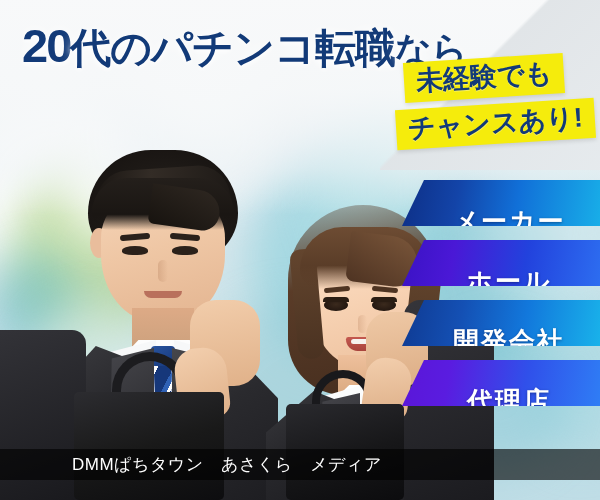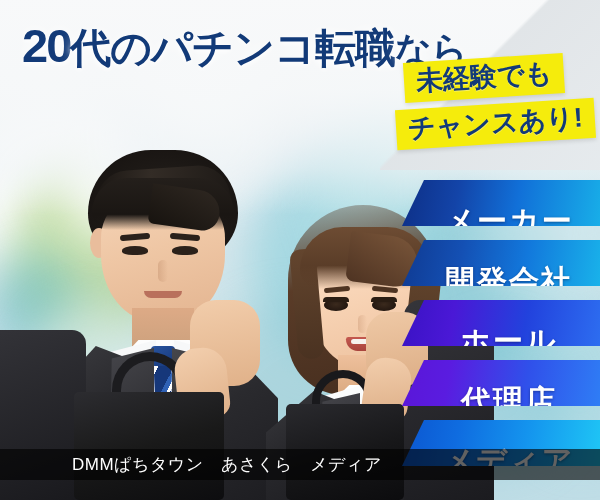--- a/index.html
+++ b/index.html
@@ -253,21 +253,21 @@
 
   
   .cats{ position:absolute; right:0; top:180px; z-index:10; width:222px; }
   .cat{
     position:relative; height:46px; margin-bottom:14px; margin-left:auto;
     width:198px; display:flex; align-items:center; justify-content:center;
     clip-path:polygon(22px 0,100% 0,100% 100%,0 100%);
     box-shadow:0 2px 5px rgba(0,0,0,.22);
   }
   .cat span{
-    color:#fff; font-size:30px; font-weight:700; letter-spacing:2px;
+    color:#fff; font-size:26px; font-weight:700; letter-spacing:2px;
     text-shadow:0 1px 3px rgba(0,16,60,.45);
     padding-left:16px;
     margin-top:36px;
   }
   .cat.c1{ background:linear-gradient(100deg,#0d2f86 0%,#1344a8 28%,#1170d8 58%,#18aee8 100%); }
   .cat.c2{ background:linear-gradient(100deg,#3a12c4 0%,#4a18d6 26%,#2242dd 62%,#2d6df0 100%); }
   .cat.c3{ background:linear-gradient(100deg,#0f3a92 0%,#1450b4 30%,#1278dc 62%,#19b2ea 100%); }
   .cat.c4{ background:linear-gradient(100deg,#5a16d8 0%,#5a1ce0 24%,#3050ea 62%,#2f7df5 100%);font-family:Liberation Mono, monospace; }
   .cat.c5{ background:linear-gradient(100deg,#0b56d0 0%,#0f6ce0 28%,#1494ee 62%,#1fc6f5 100%); }
 
@@ -384,32 +384,29 @@
 
   
   <div class="badge badge1">未経験でも</div>
   <div class="badge badge2">チャンスあり!</div>
 
   
   <div class="cats">
     <div class="cat c1">
       <span>メーカー</span>
     </div>
+    <div class="cat c2">
+      <span>ホール</span>
+    </div>
     <div class="cat c3">
       <span>開発会社</span>
-    </div>
-    <div class="cat c2">
-      <span>ホール</span>
     </div>
     <div class="cat c4">
       <span>代理店</span>
     </div>
-    <div class="cat c5">
-      <span>メディア</span>
-    </div>
   </div>
 
   
   <div class="caption">
     <span>DMMぱちタウン　あさくら　メディア</span>
   </div>
 
 </div>
 
 </body></html>

